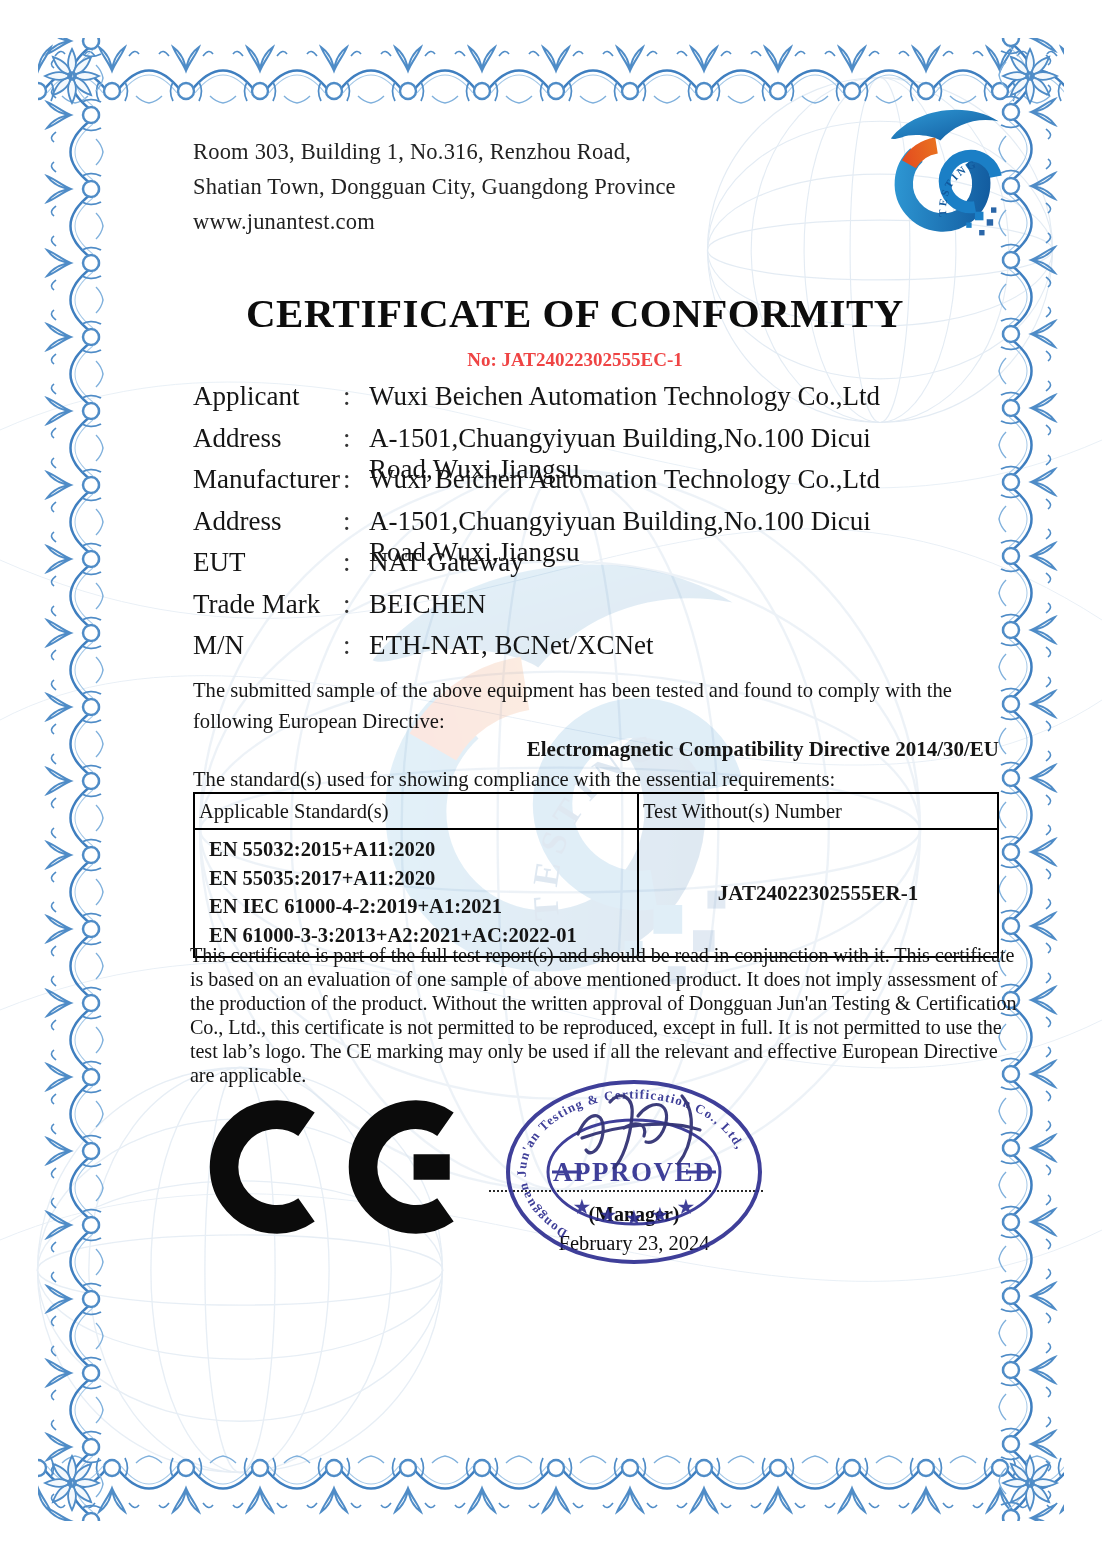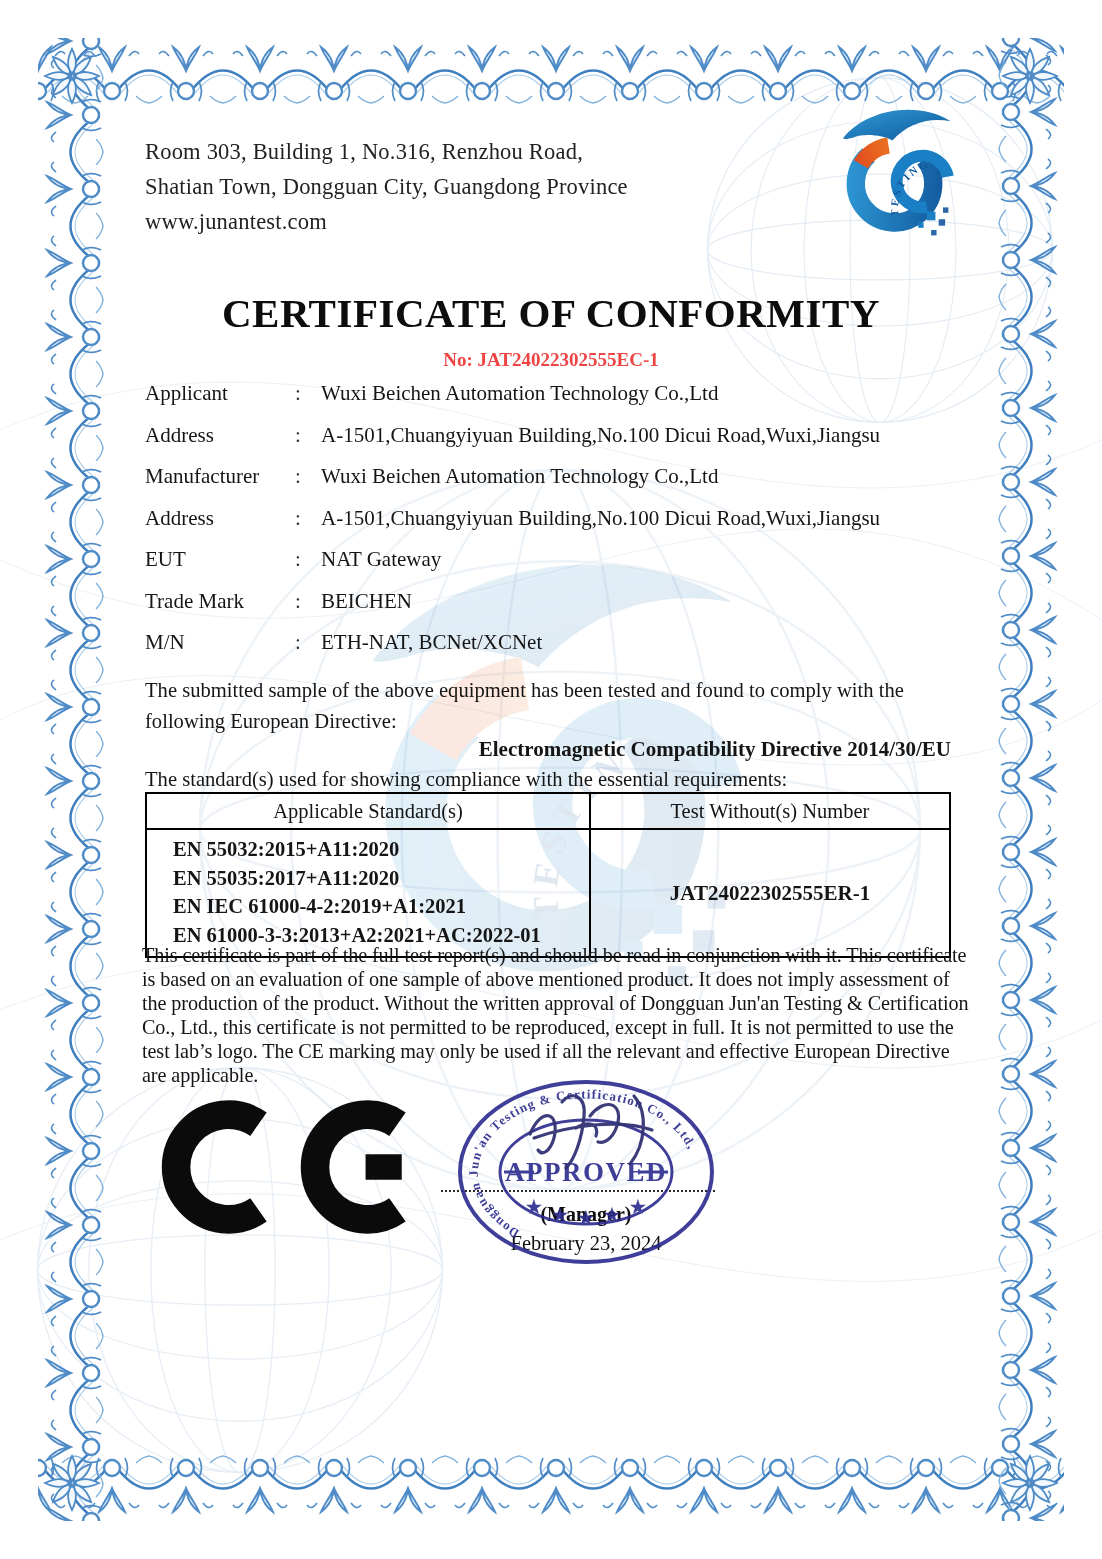--- a/index.html
+++ b/index.html
@@ -1,45 +1,45 @@
 <!DOCTYPE html>
 <html><head>
 <meta charset="utf-8">
 <style>
   html,body{margin:0;padding:0;background:#fff;}
   .page{
     position:relative; width:1102px; height:1559px; overflow:hidden;
     background:#ffffff; font-family:"Liberation Serif", serif; color:#151515;
   }
   .bg{position:absolute; left:0; top:0; z-index:0;}
-  .content{position:absolute; inset:0; z-index:1;}
+  .content{position:absolute; inset:0; z-index:1;margin-left:48px;}
   .abs{position:absolute;}
 
   .header-block{left:145px; top:134px; font-size:22.5px; line-height:35px; color:#222; letter-spacing:0.2px;}
   .logo-box{left:836px; top:104px; width:130px; height:140px;}
 
   .doc-title{left:0; top:289px; width:100%; text-align:center; font-weight:bold;
     font-size:41px; letter-spacing:0.5px; color:#0d0d0d;}
   .cert-no{left:0; top:349px; width:100%; text-align:center; font-weight:bold; font-size:19px; color:#ef4444;}
 
-  .fields{left:145px; top:381px; width:815px; font-size:21px;}
+  .fields{left:145px; top:381px; width:815px; font-size:27px;}
   .field-row{display:flex; align-items:flex-start; height:41.5px;}
   .field-label{width:150px; flex:0 0 150px;}
   .field-colon{width:26px; flex:0 0 26px; color:#333;}
   .field-value{flex:1;}
 
   .statement{left:145px; top:675px; width:802px; font-size:20.6px; line-height:31px;}
   .directive{left:145px; top:737px; width:806px; text-align:right; font-weight:bold; font-size:21px;}
   .standards-note{left:145px; top:768px; width:810px; font-size:20.6px;}
 
   .std-table{left:145px; top:792px; width:806px; border-collapse:collapse; font-size:20.5px;}
   .std-table td,.std-table th{border:2px solid #000;}
-  .std-table th{font-weight:normal; height:32px; text-align:center; padding:1px 4px;}
+  .std-table th{font-weight:normal; height:32px; text-align:left; padding:1px 4px;}
   .col-std{width:434px;}
-  .cell-standards{padding:5px 6px 7px 26px;}
+  .cell-standards{padding:5px 6px 7px 14px;}
   .cell-standards div{font-weight:bold; line-height:28.6px;}
   .cell-report{text-align:center; vertical-align:middle; font-weight:bold; font-size:21px;}
 
   .disclaimer{left:142px; top:944px; width:836px; font-size:20.2px; line-height:23.9px; letter-spacing:-0.1px;}
 
   .ce-box{left:160px; top:1090px;}
   .dotline{left:441px; top:1176px; width:274px; height:14px; border-bottom:2.5px dotted #2a2a2a;}
   .manager{left:438px; top:1203px; width:296px; text-align:center; font-size:20px; color:#0f0f0f;font-weight:bold;}
   .sign-date{left:438px; top:1232px; width:296px; text-align:center; font-size:20.5px; color:#0f0f0f;}
   .stamp-box{left:438px; top:1072px;}

